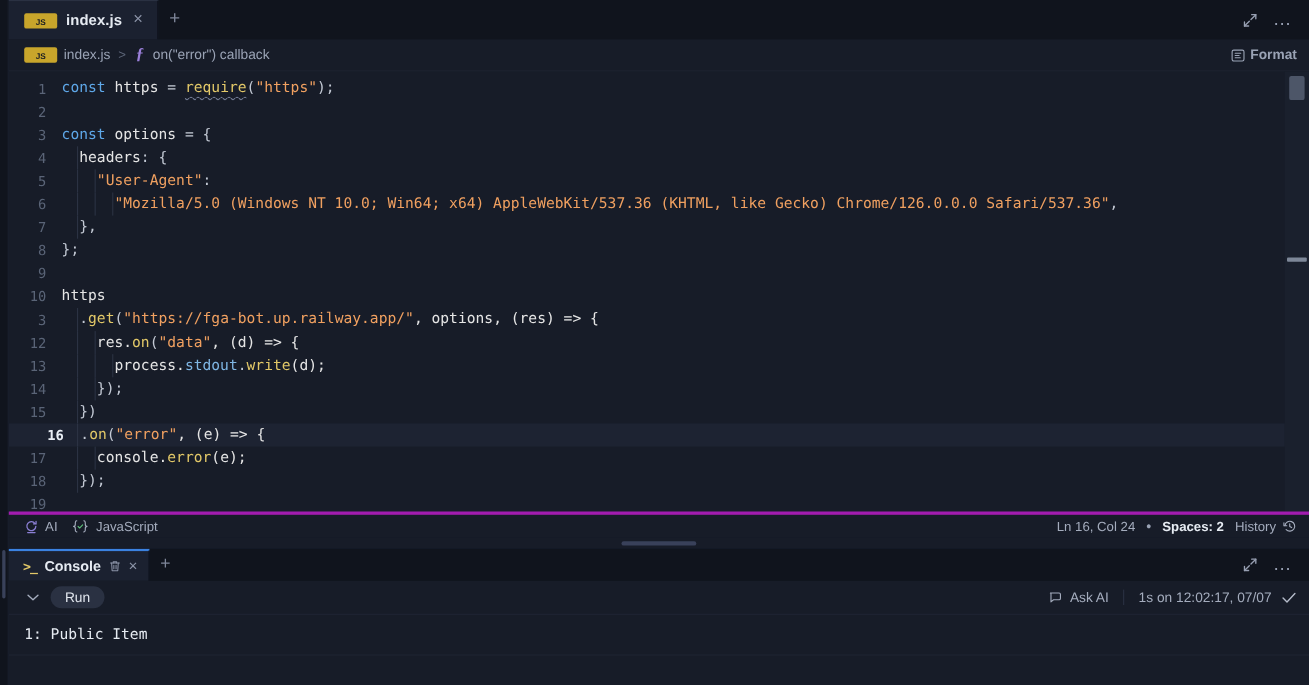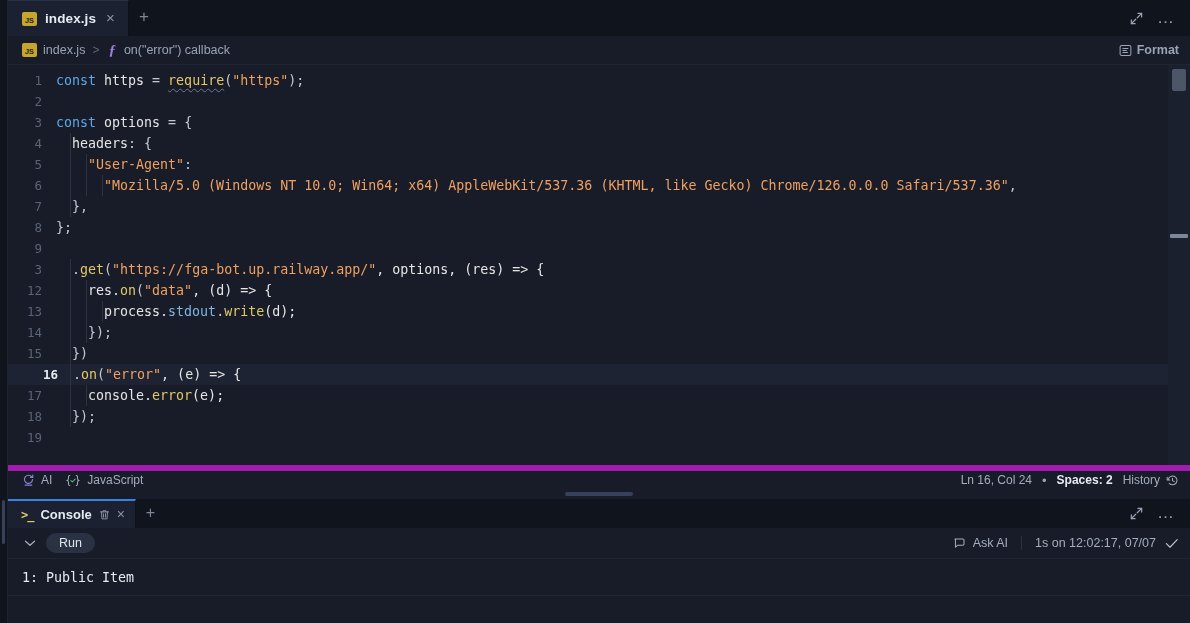--- a/index.html
+++ b/index.html
@@ -59,21 +59,21 @@
     height: 36px;
     cursor: pointer;
   }
   .tab-label {
     font-size: 13.5px;
     color: #e6ebf2;
     font-weight: 600;
     letter-spacing: .1px;
   }
   .js-badge {
-    width: 15px; height: 14px;
+    width: 30px; height: 14px;
     border-radius: 2px;
     background: #c8a52b;
     color: #161a23;
     font-family: "Liberation Sans", sans-serif;
     font-size: 7.5px;
     font-weight: 700;
     display: flex;
     align-items: flex-end;
     justify-content: center;
     line-height: 1;
@@ -241,21 +241,21 @@
     background: #7d8798;
     border-radius: 1px;
   }
 
   
   .statusbar {
     position: absolute;
     left: 8px; top: 465px;
     width: 1182px; height: 24px;
     background: #171c28;
-    border-top: 6px solid #a21caf;
+    border-top: 3px solid #a21caf;
     box-sizing: border-box;
     display: flex;
     align-items: center;
     padding: 0 11px 0 14px;
     font-size: 12px;
     color: #a4acbd;
   }
   .sb-group { display: flex; align-items: center; gap: 6px; cursor: pointer; }
   .sb-right { margin-left: auto; display: flex; align-items: center; gap: 10px; }
   .sb-strong { color: #e6ebf2; font-weight: 700; }
@@ -498,20 +498,24 @@
           </div>
           <div class="code"><span class="t-punc">  },</span></div>
         </div>
         <div class="row">
           <div class="ln">8</div>
           <div class="code"><span class="t-punc">};</span></div>
         </div>
         <div class="row">
           <div class="ln">9</div>
           <div class="code"></div>
+        </div>
+        <div class="row">
+          <div class="ln">10</div>
+          <div class="code"><span class="t-plain">https</span></div>
         </div>
         <div class="row">
           <div class="ln">3</div>
           <div class="guides">
             <div class="guide" style="left: 0px;"></div>
           </div>
           <div class="code"><span class="t-punc">  .</span><span class="t-fn">get</span><span class="t-punc">(</span><span class="t-str">"https://fga-bot.up.railway.app/"</span><span class="t-plain">, options, (res) =&gt; {</span></div>
         </div>
         <div class="row">
           <div class="ln">12</div>

